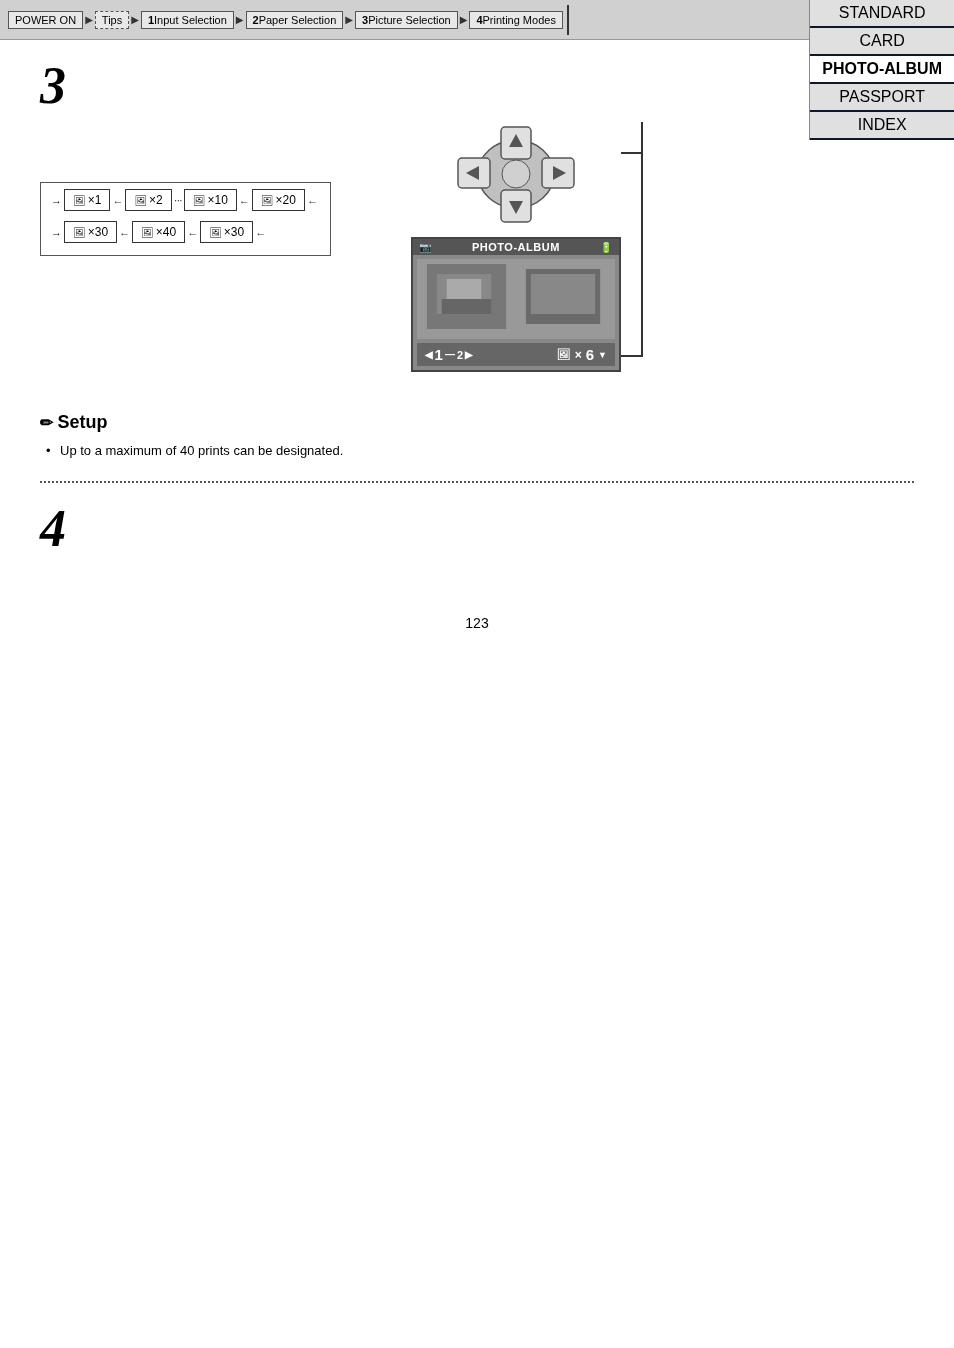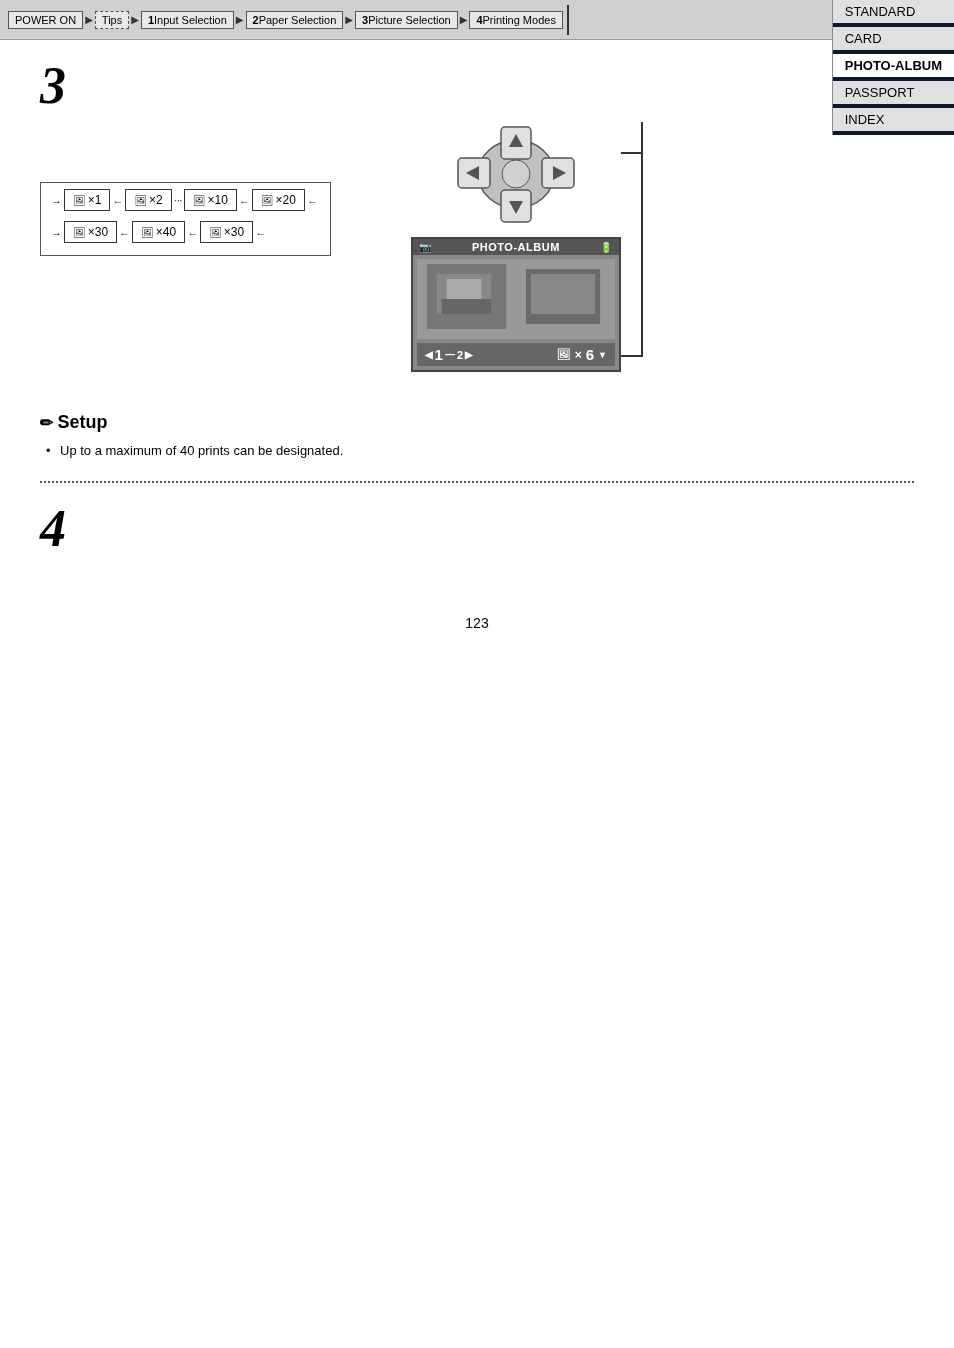--- a/index.html
+++ b/index.html
@@ -52,24 +52,24 @@
     .right-tabs {
       position: absolute;
       top: 0;
       right: 0;
       display: flex;
       flex-direction: column;
       border-left: 1px solid #888;
     }
     .tab-item {
       padding: 4px 12px;
-      font-size: 13px;
-      border-bottom: 4px solid #0f172a;
+      font-size: 16px;
+      border-bottom: 2px solid #0f172a;
       background: #e0e0e0;
-      text-align: left;
+      text-align: center;
       min-width: 100px;
       cursor: pointer;
       font-weight: normal;
     }
     .tab-item.active {
       background: #ffffff;
       font-weight: bold;
     }
 
     

